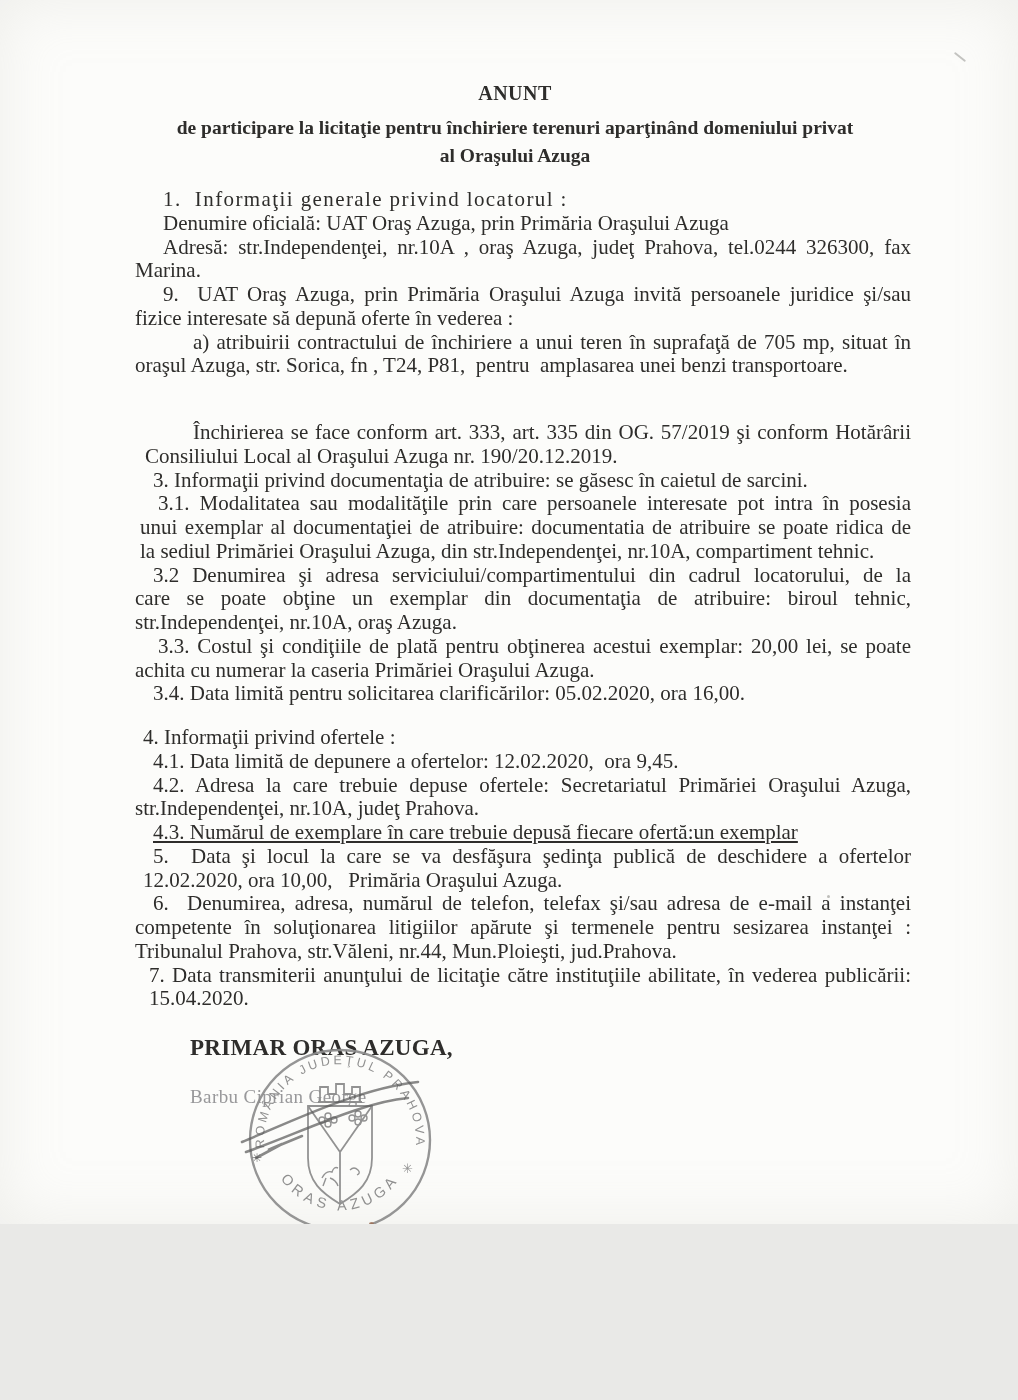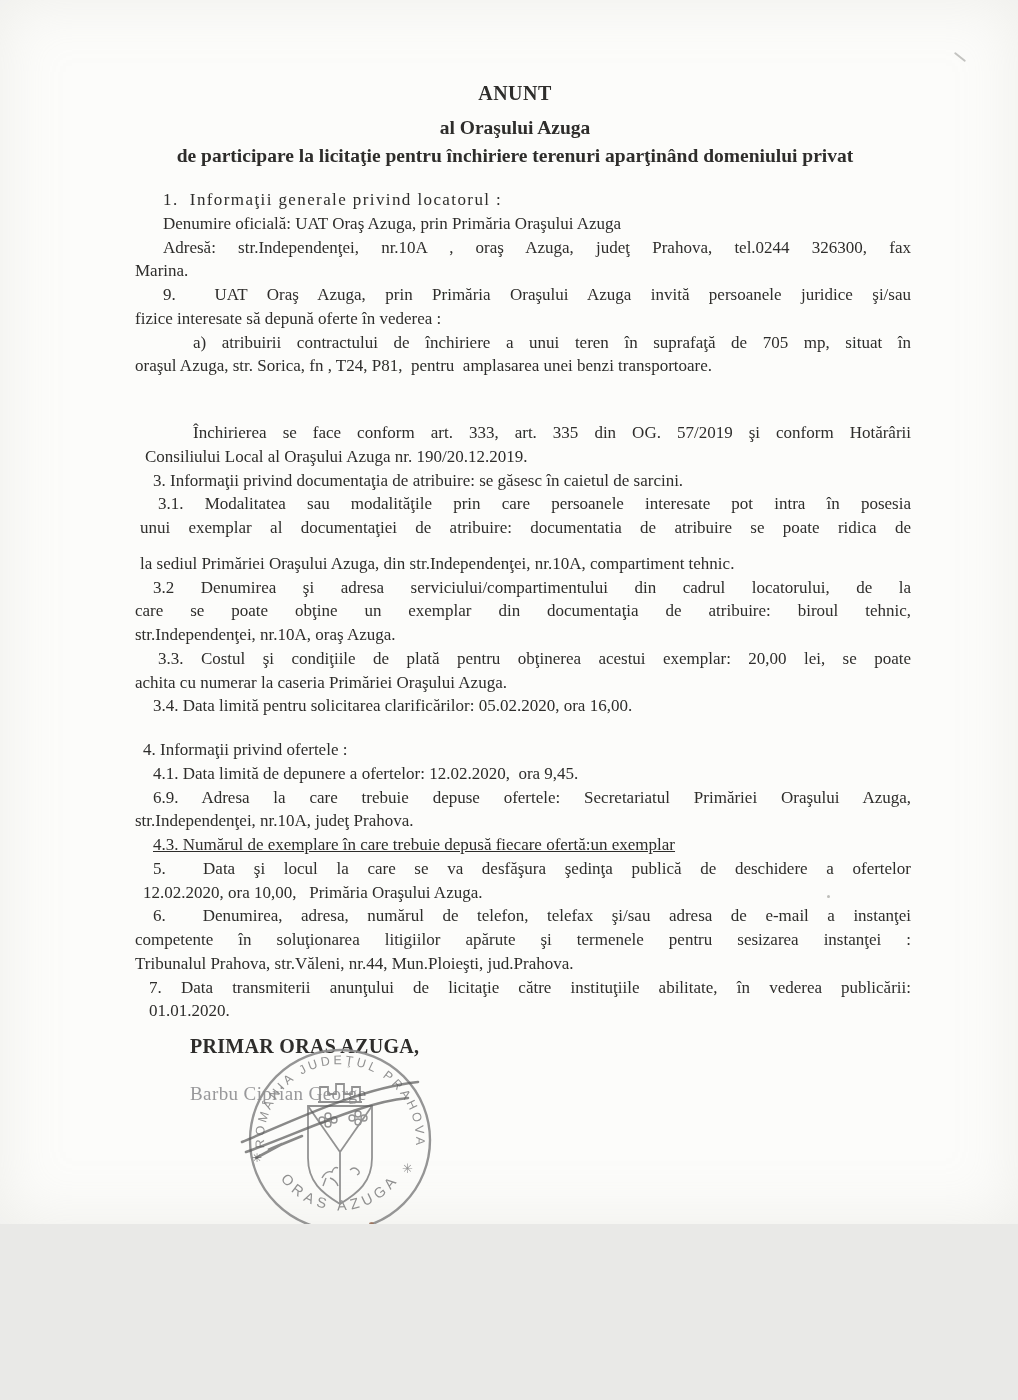--- a/index.html
+++ b/index.html
@@ -10,83 +10,83 @@
     font-family:"Liberation Serif", serif;
     color:#2e2d2b;
     overflow:hidden;
     box-shadow:inset 0 0 60px rgba(200,198,190,.25);
   }
   .doc-header{position:absolute;left:120px;width:790px;top:82px;text-align:center;}
   .doc-title{font-size:20px;font-weight:bold;letter-spacing:.5px;margin:0;}
   .doc-subtitle{font-size:19.5px;font-weight:bold;line-height:27.5px;margin-top:9px;}
   .body-lines{
     position:absolute;left:135px;top:188px;width:776px;
-    font-size:17px;line-height:23.75px;
+    font-size:21px;line-height:23.75px;
   }
   .line{white-space:pre-wrap;min-height:23.75px;}
   .line.just{text-align:justify;text-align-last:justify;}
   .u-link{text-decoration:underline;text-underline-offset:2px;}
   .sig-block{position:absolute;left:190px;top:1035px;}
-  .sig-primar{font-size:20px;font-weight:bold;letter-spacing:.3px;}
+  .sig-primar{font-size:23px;font-weight:bold;letter-spacing:.3px;}
   .sig-name{margin-top:25px;font-size:19px;color:#98989a;letter-spacing:.4px;}
   .stamp{position:absolute;left:210px;top:1010px;width:260px;height:260px;opacity:.92;}
   .artifact{position:absolute;border-radius:50%;}
   .artifact.squiggle{
     left:953px;top:56px;width:14px;height:2px;border-radius:2px;
     background:#c3c3c0;transform:rotate(38deg);
   }
   .artifact.dot-brown{left:369px;top:1222px;width:5px;height:4px;background:#9a6a50;opacity:.8;}
   .artifact.dot-gray{left:827px;top:895px;width:3px;height:3px;background:#bdbdb9;}
 </style>
 </head>
 <body>
 
 <div class="page">
 
   <div class="doc-header">
     <div class="doc-title">ANUNT</div>
     <div class="doc-subtitle">
+      <div>de participare la licitaţie pentru închiriere terenuri aparţinând domeniului privat</div>
       <div>al Oraşului Azuga</div>
-      <div>de participare la licitaţie pentru închiriere terenuri aparţinând domeniului privat</div>
     </div>
   </div>
 
   <div class="body-lines">
       <div class="line" style="padding-left: 28px; letter-spacing: 1.4px;">1.  Informaţii generale privind locatorul :</div>
       <div class="line" style="padding-left: 28px;">Denumire oficială: UAT Oraş Azuga, prin Primăria Oraşului Azuga</div>
       <div class="line just" style="padding-left: 28px;">Adresă: str.Independenţei, nr.10A , oraş Azuga, judeţ Prahova, tel.0244 326300, fax</div>
       <div class="line" style="padding-left: 0px;">Marina.</div>
       <div class="line just" style="padding-left: 28px;">9.  UAT Oraş Azuga, prin Primăria Oraşului Azuga invită persoanele juridice şi/sau</div>
       <div class="line" style="padding-left: 0px;">fizice interesate să depună oferte în vederea :</div>
       <div class="line just" style="padding-left: 58px;">a) atribuirii contractului de închiriere a unui teren în suprafaţă de 705 mp, situat în</div>
       <div class="line" style="padding-left: 0px;">oraşul Azuga, str. Sorica, fn , T24, P81,  pentru  amplasarea unei benzi transportoare.</div>
       <div class="line just" style="padding-left: 58px; margin-top: 43px;">Închirierea se face conform art. 333, art. 335 din OG. 57/2019 şi conform Hotărârii</div>
       <div class="line" style="padding-left: 10px;">Consiliului Local al Oraşului Azuga nr. 190/20.12.2019.</div>
       <div class="line" style="padding-left: 18px;">3. Informaţii privind documentaţia de atribuire: se găsesc în caietul de sarcini.</div>
       <div class="line just" style="padding-left: 23px;">3.1. Modalitatea sau modalităţile prin care persoanele interesate pot intra în posesia</div>
       <div class="line just" style="padding-left: 5px;">unui exemplar al documentaţiei de atribuire: documentatia de atribuire se poate ridica de</div>
-      <div class="line" style="padding-left: 5px; margin-top: 12px;">la sediul Primăriei Oraşului Azuga, din str.Independenţei, nr.10A, compartiment tehnic.</div>
+      <div class="line" style="padding-left: 5px;">la sediul Primăriei Oraşului Azuga, din str.Independenţei, nr.10A, compartiment tehnic.</div>
       <div class="line just" style="padding-left: 18px;">3.2 Denumirea şi adresa serviciului/compartimentului din cadrul locatorului, de la</div>
       <div class="line just" style="padding-left: 0px;">care se poate obţine un exemplar din documentaţia de atribuire: biroul tehnic,</div>
       <div class="line" style="padding-left: 0px;">str.Independenţei, nr.10A, oraş Azuga.</div>
       <div class="line just" style="padding-left: 23px;">3.3. Costul şi condiţiile de plată pentru obţinerea acestui exemplar: 20,00 lei, se poate</div>
       <div class="line" style="padding-left: 0px;">achita cu numerar la caseria Primăriei Oraşului Azuga.</div>
       <div class="line" style="padding-left: 18px;">3.4. Data limită pentru solicitarea clarificărilor: 05.02.2020, ora 16,00.</div>
       <div class="line" style="padding-left: 8px; margin-top: 20px;">4. Informaţii privind ofertele :</div>
       <div class="line" style="padding-left: 18px;">4.1. Data limită de depunere a ofertelor: 12.02.2020,  ora 9,45.</div>
-      <div class="line just" style="padding-left: 18px;">6.9. Adresa la care trebuie depuse ofertele: Secretariatul Primăriei Oraşului Azuga,</div>
+      <div class="line just" style="padding-left: 18px;">4.2. Adresa la care trebuie depuse ofertele: Secretariatul Primăriei Oraşului Azuga,</div>
       <div class="line" style="padding-left: 0px;">str.Independenţei, nr.10A, judeţ Prahova.</div>
       <div class="line" style="padding-left: 18px; text-decoration: underline;">4.3. Numărul de exemplare în care trebuie depusă fiecare ofertă:un exemplar</div>
       <div class="line just" style="padding-left: 18px;">5.  Data şi locul la care se va desfăşura şedinţa publică de deschidere a ofertelor</div>
       <div class="line" style="padding-left: 8px;">12.02.2020, ora 10,00,   Primăria Oraşului Azuga.</div>
       <div class="line just" style="padding-left: 18px;">6.  Denumirea, adresa, numărul de telefon, telefax şi/sau adresa de e-mail a instanţei</div>
       <div class="line just" style="padding-left: 0px;">competente în soluţionarea litigiilor apărute şi termenele pentru sesizarea instanţei :</div>
       <div class="line" style="padding-left: 0px;">Tribunalul Prahova, str.Văleni, nr.44, Mun.Ploieşti, jud.Prahova.</div>
       <div class="line just" style="padding-left: 14px;">7. Data transmiterii anunţului de licitaţie către instituţiile abilitate, în vederea publicării:</div>
-      <div class="line" style="padding-left: 14px;">01.01.2020.</div>
+      <div class="line" style="padding-left: 14px;">15.04.2020.</div>
     </div>
 
   <div class="sig-block">
     <div class="sig-primar">PRIMAR ORAS AZUGA,</div>
     <div class="sig-name">Barbu Ciprian George</div>
   </div>
 
   <svg class="stamp" viewBox="0 0 260 260">
     <defs>
       <path id="arcTop" d="M 64,168 A 76,76 0 1 1 196,168" fill="none"></path>

